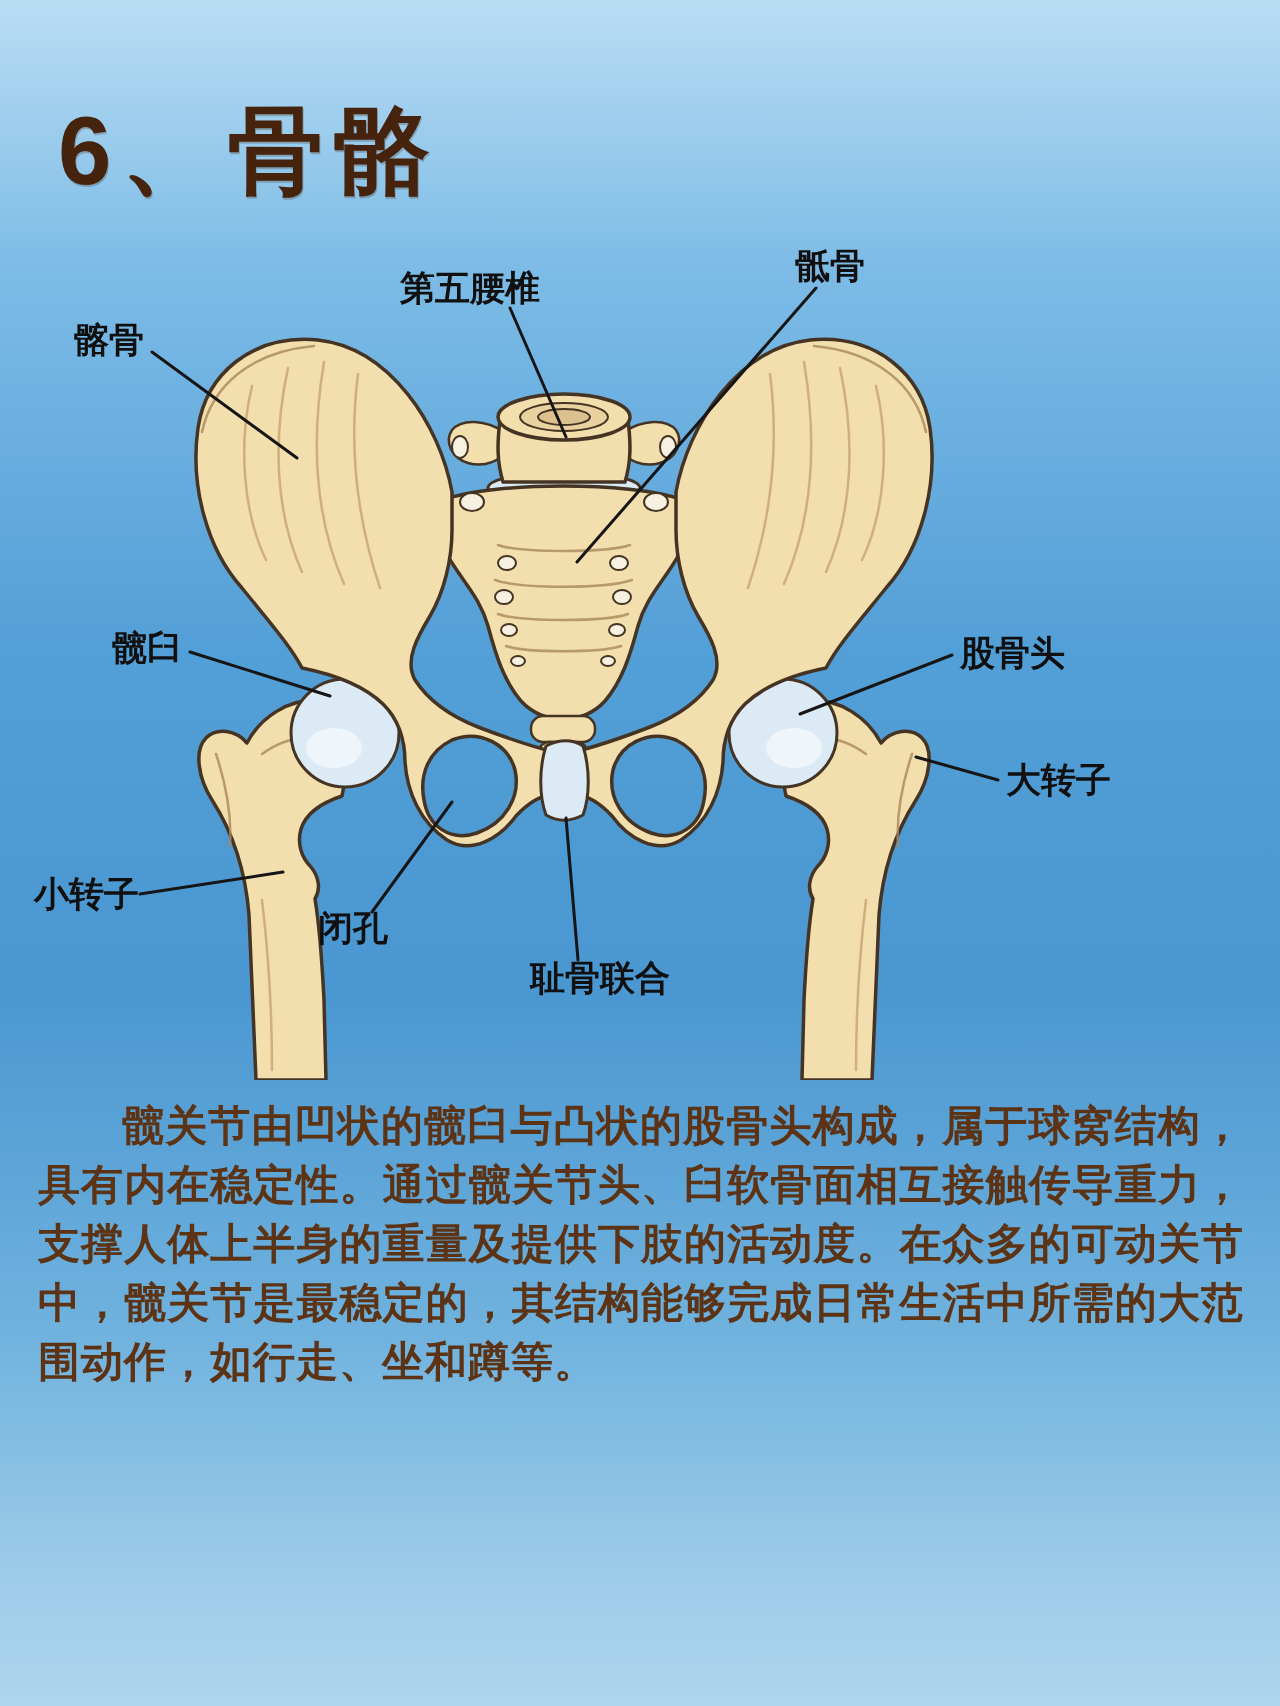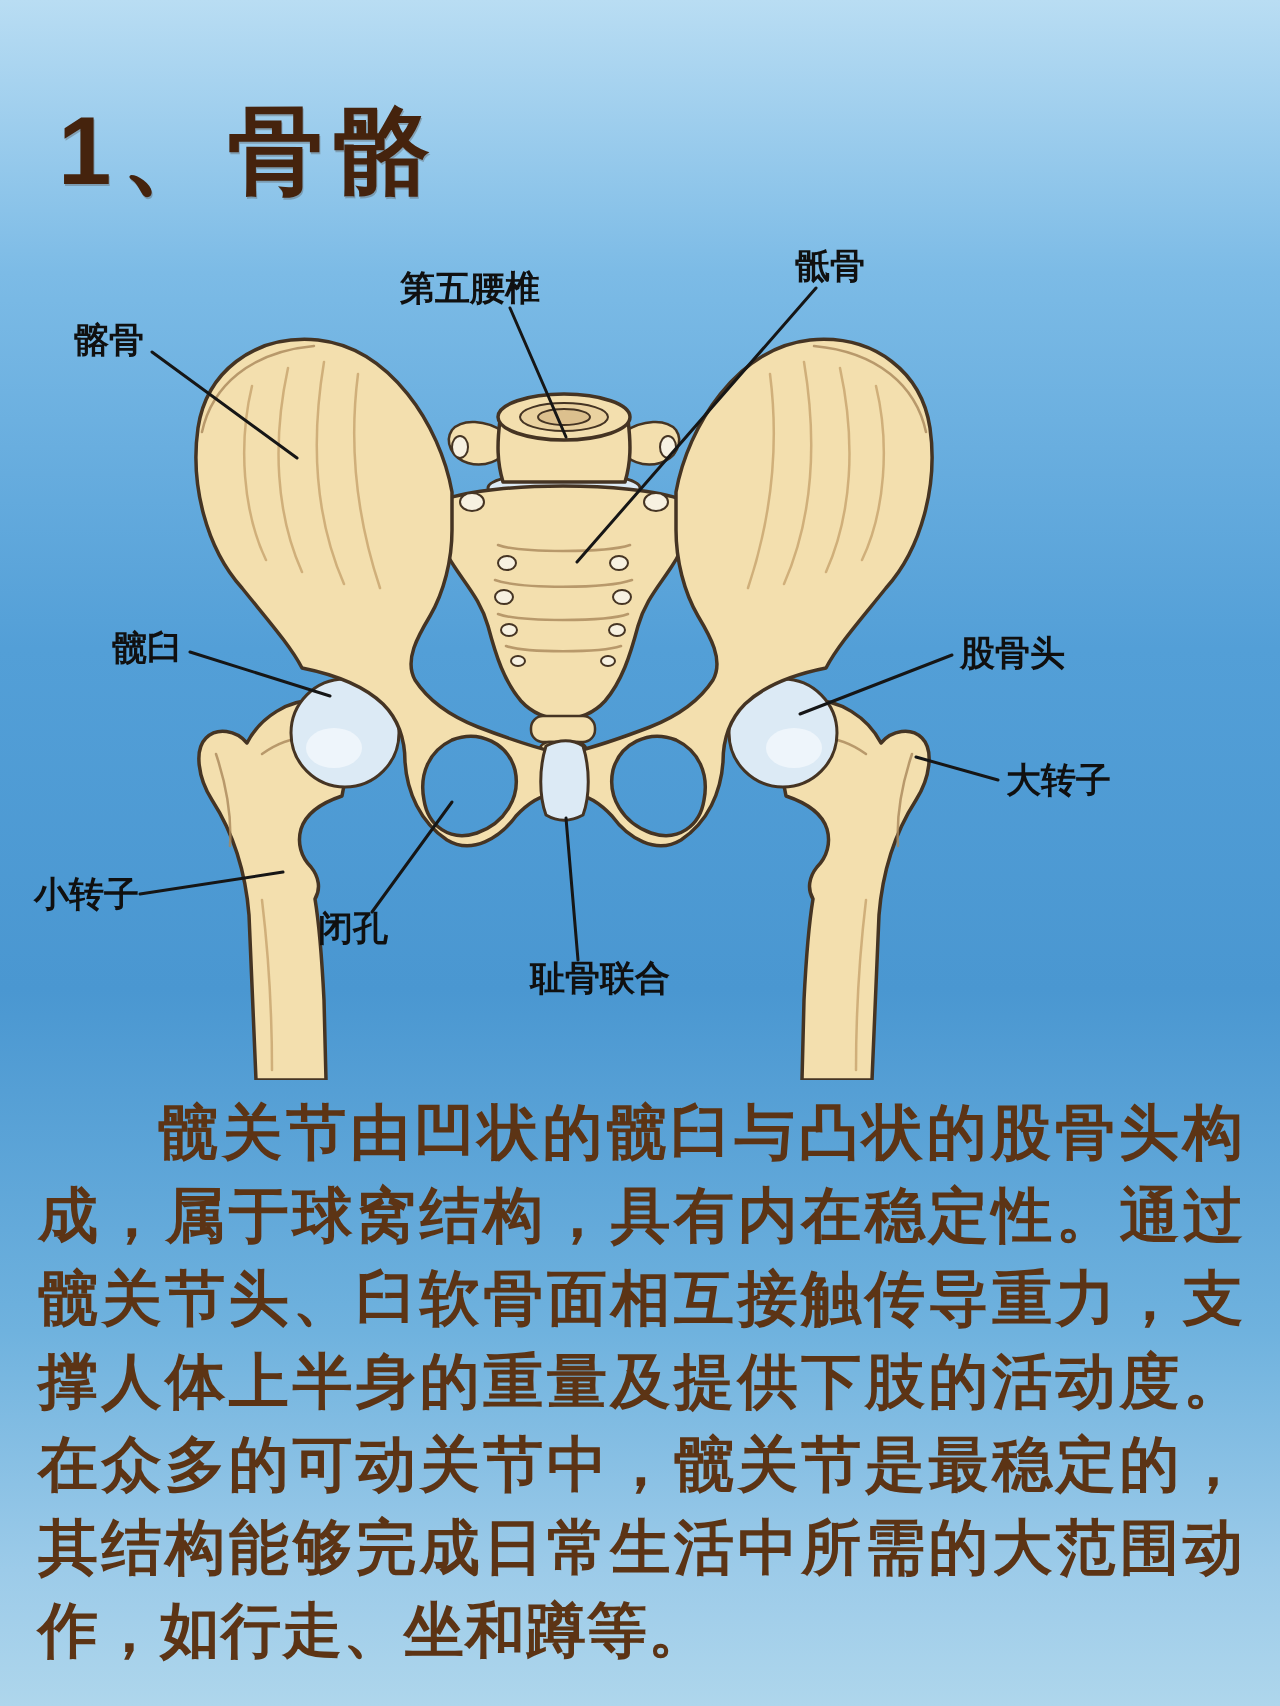--- a/index.html
+++ b/index.html
@@ -74,36 +74,35 @@
     opacity:.8;
   }
   .foramen{
     fill:#f7f1e1;
     stroke:#453423;
     stroke-width:2;
   }
   .body-paragraph{
     position:absolute;
     left:38px;right:36px;top:1096px;
-    font-size:60px;
-    line-height:83px;
+    font-size:42px;
+    line-height:59px;
     font-weight:700;
     letter-spacing:1px;
     color:#5c3415;
     text-align:justify;
     text-indent:2em;
-    font-family:Liberation Mono, monospace;
   }
 </style>
 </head>
 <body>
 
 <div class="screen">
 
-  <div class="page-title">1、骨骼</div>
+  <div class="page-title">6、骨骼</div>
 
   <svg class="diagram-svg" viewBox="0 230 1280 850" aria-hidden="true">
 
     <g id="femur-left">
       <path class="bone" d="M 256,1080 L 249,915
         C 245,865 230,828 212,800
         C 198,778 194,750 206,738
         C 217,727 236,730 247,743
         C 260,718 288,698 322,700
         L 358,712 L 342,796

